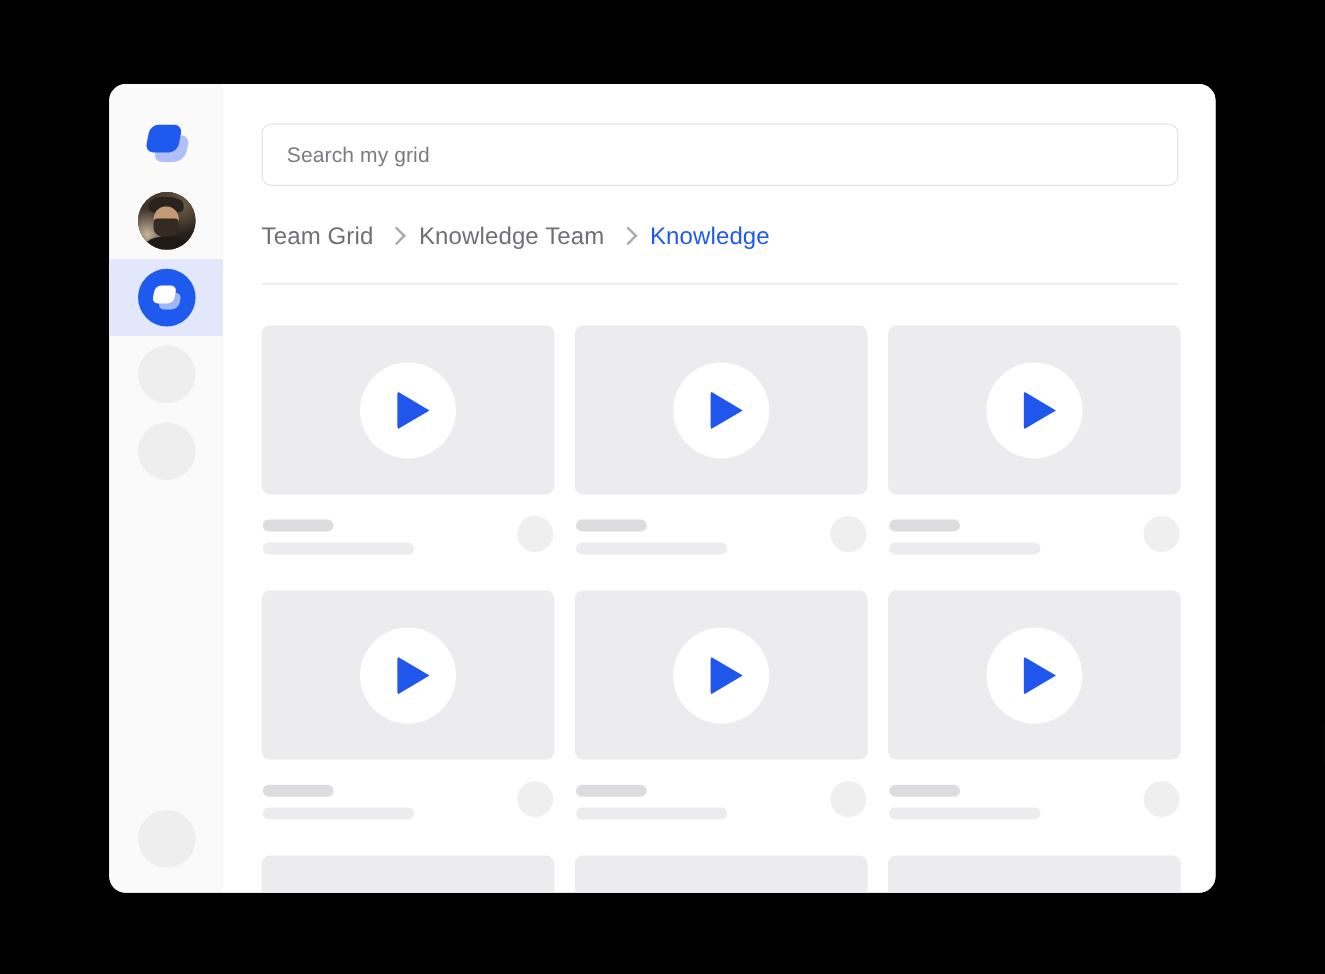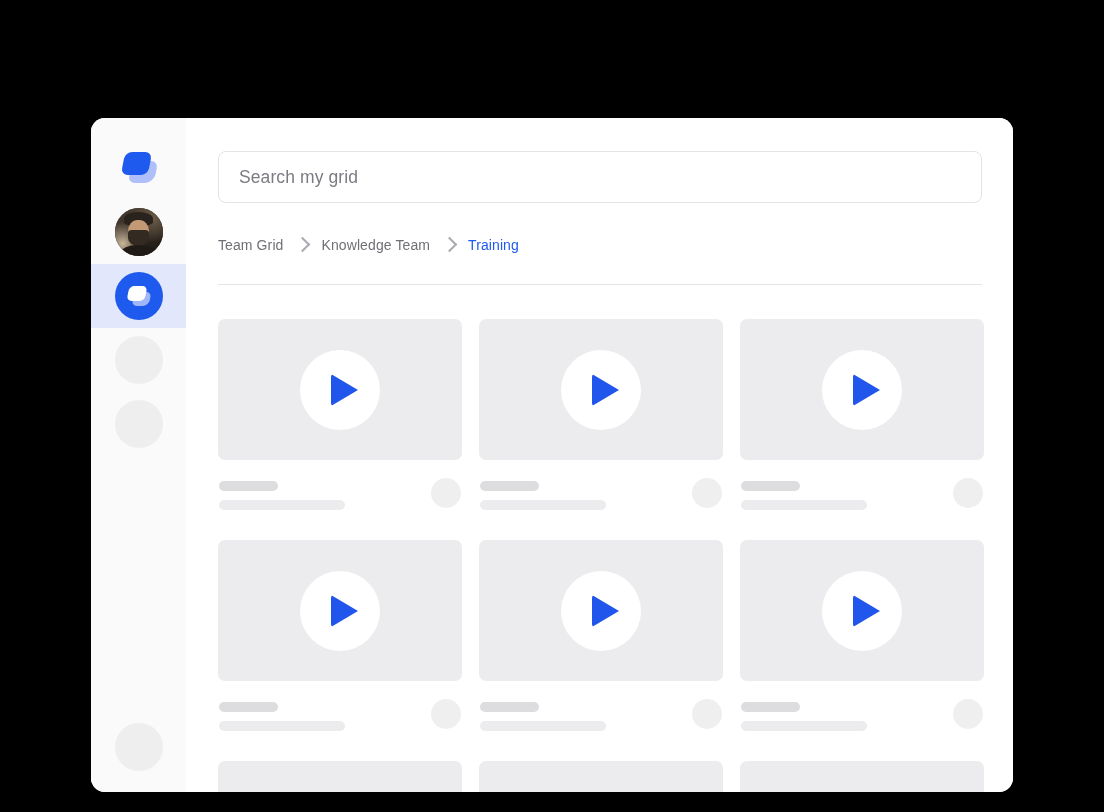--- a/index.html
+++ b/index.html
@@ -10,21 +10,20 @@
     background: #000000;
     font-family: "Liberation Sans", sans-serif;
     overflow: hidden;
   }
 
   #root {
     position: relative;
     width: 1104px;
     height: 604px;
     background: #000000;
-    margin-top: 48px;
   }
 
   
   .app-window {
     position: absolute;
     left: 91px;
     top: 70px;
     width: 922px;
     height: 674px;
     background: #ffffff;
@@ -207,21 +206,21 @@
     letter-spacing: 0.1px;
   }
 
   .breadcrumb {
     display: flex;
     align-items: center;
     margin-top: 27px;
     height: 30px;
   }
   .crumb {
-    font-size: 14px;
+    font-size: 20px;
     color: #6f7076;
     letter-spacing: 0.1px;
     white-space: nowrap;
   }
   .crumb.current { color: #1f5aee; }
   .crumb-sep {
     margin: 0 14px;
     width: 10px;
     height: 17px;
     flex: 0 0 auto;
@@ -362,21 +361,21 @@
 
       <div class="search-box">
         <span class="ph">Search my grid</span>
       </div>
 
       <div class="breadcrumb">
         <span class="crumb">Team Grid</span>
         <span class="crumb-sep"></span>
         <span class="crumb">Knowledge Team</span>
         <span class="crumb-sep"></span>
-        <span class="crumb current">Training</span>
+        <span class="crumb current">Knowledge</span>
       </div>
 
       <div class="divider"></div>
 
       <div class="grid">
 
       <div class="card">
             <div class="thumb">
               <div class="play-circle">
                 <div class="play-tri"></div>

